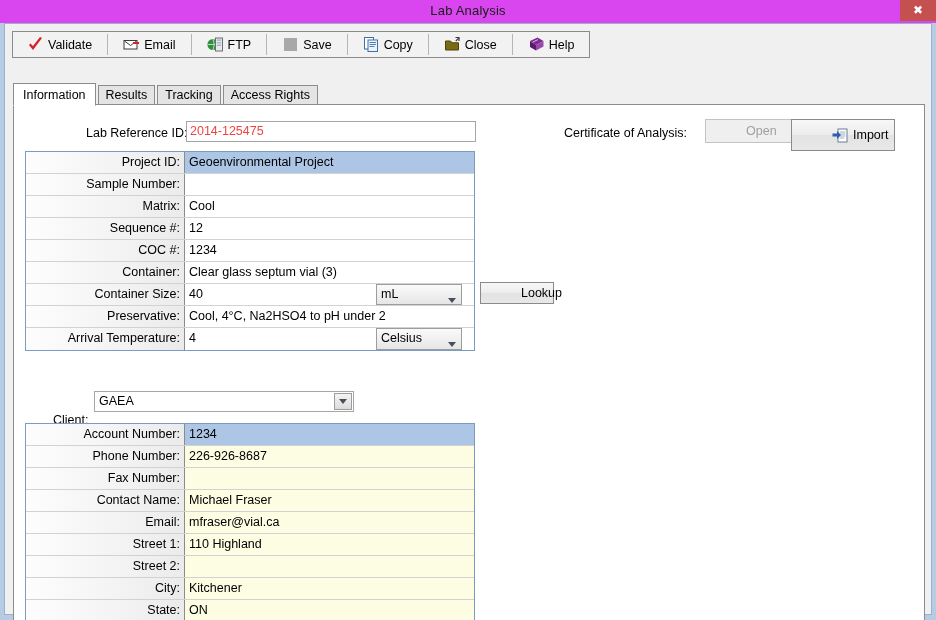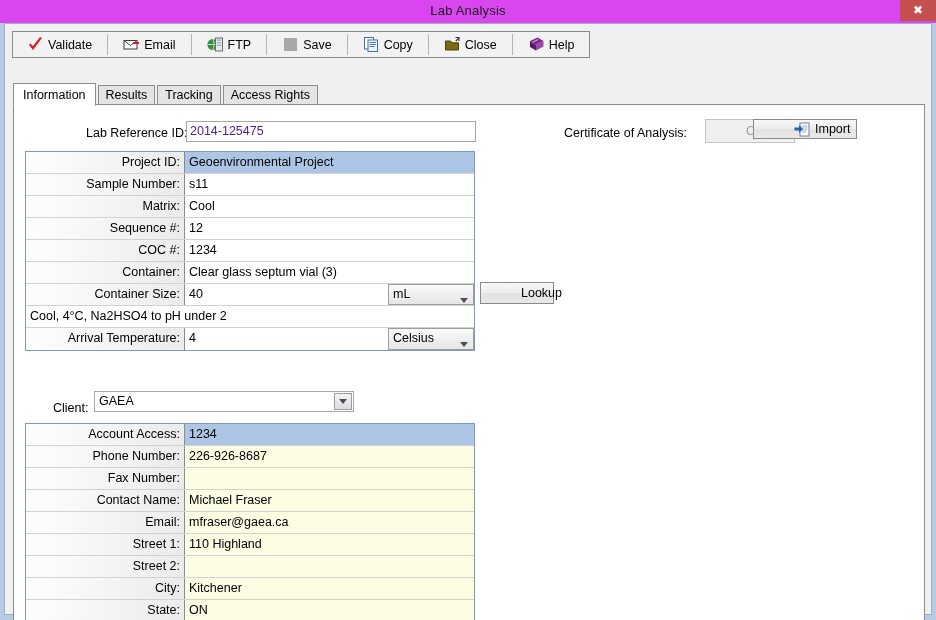--- a/index.html
+++ b/index.html
@@ -139,21 +139,21 @@
     color: #000;
     white-space: nowrap;
   }
   .txtbox {
     position: absolute;
     box-sizing: border-box;
     background: #ffffff;
     border: 1px solid #a6a6a6;
     font-size: 12.5px;
     padding: 2px 3px 0 3px;
-    color: #4c1d95;
+    color: #ef4444;
     overflow: hidden;
     white-space: nowrap;
   }
   .btn {
     position: absolute;
     box-sizing: border-box;
     background: linear-gradient(to bottom, #f7f7f7 0%, #ededed 48%, #e3e3e3 52%, #e8e8e8 100%);
     border: 1px solid #8a8a8a;
     font-size: 12.5px;
     text-align: center;
@@ -224,21 +224,21 @@
     text-align: right;
     padding: 3px 4px 0 0;
     font-size: 12.5px;
     color: #000;
     white-space: nowrap;
     overflow: hidden;
   }
   .pval {
     flex: 1 1 auto;
     box-sizing: border-box;
-    padding: 3px 0 0 4px;
+    padding: 3px 12px 0 4px;
     font-size: 12.5px;
     white-space: nowrap;
     overflow: hidden;
     background: #ffffff;
     display: flex;
     align-items: flex-start;
   }
   .pval .vtext { flex: 1 1 auto; overflow: hidden; white-space: nowrap; }
   .prow.selected .pval { background: #adc6e5; }
   .pval.yellow { background: #fdfde3; }
@@ -377,41 +377,38 @@
 
     <div id="tabpage">
 
       <div class="lbl" style="left:72px; top:21px;">Lab Reference ID:</div>
       <div class="txtbox" style="left:172px; top:16px; width:290px; height:21px;">2014-125475</div>
 
       <div class="lbl" style="left:550px; top:21px;">Certificate of Analysis:</div>
       <div class="btn disabled" style="left:691px; top:14px; width:90px; height:24px;">
         <span>Open</span>
       </div>
-      <div class="btn" style="left:739px; top:14px; width:104px; height:20px;">
+      <div class="btn" style="left:777px; top:14px; width:104px; height:32px;">
         <svg width="16" height="15" viewBox="0 0 16 15">
           <rect x="6" y="1" width="9" height="13" fill="#ffffff" stroke="#6b7f95" stroke-width="1"></rect>
           <path d="M7.6 4 H13.4 M7.6 6 H13.4 M7.6 8 H13.4 M7.6 10 H12" stroke="#8fa4bb" stroke-width="0.9"></path>
           <path d="M0.5 5.5 H5 V3 L9 7 L5 11 V8.5 H0.5 Z" fill="#2b5fb0"></path>
         </svg>
         <span>Import</span>
       </div>
 
       <div class="pgrid" id="sample-grid" style="left:11px; top:46px; width:450px;">
           <div class="prow selected">
             <div class="pname">Project ID:</div>
             <div class="pval">
               <span class="vtext">Geoenvironmental Project</span>
             </div>
           </div>
           <div class="prow">
             <div class="pname">Sample Number:</div>
-            <div class="pval">
-              <span class="vtext">s11</span>
-            </div>
           </div>
           <div class="prow">
             <div class="pname">Matrix:</div>
             <div class="pval">
               <span class="vtext">Cool</span>
             </div>
           </div>
           <div class="prow">
             <div class="pname">Sequence #:</div>
             <div class="pval">
@@ -434,51 +431,52 @@
             <div class="pname">Container Size:</div>
             <div class="pval">
               <span class="vtext">40</span>
               <span class="incombo">
                 <span class="v">mL</span>
                 <span class="a"><span class="chev" style="display:inline-block"></span></span>
               </span>
             </div>
           </div>
           <div class="prow">
+            <div class="pname">Preservative:</div>
             <div class="pval">
               <span class="vtext">Cool, 4°C, Na2HSO4 to pH under 2</span>
             </div>
           </div>
           <div class="prow">
             <div class="pname">Arrival Temperature:</div>
             <div class="pval">
               <span class="vtext">4</span>
               <span class="incombo">
                 <span class="v">Celsius</span>
                 <span class="a"><span class="chev" style="display:inline-block"></span></span>
               </span>
             </div>
           </div>
         </div>
 
       <div class="btn" style="left:466px; top:177px; width:74px; height:22px;">
         <span>Lookup</span>
       </div>
 
-      <div class="lbl" style="left:39px; top:296px;">Client:</div>
+      <div class="lbl" style="left:39px; top:308px;">Client:</div>
       <div class="combo" style="left:80px; top:286px; width:260px; height:21px;">
         <span class="val">GAEA</span>
         <span class="arrowbox">
           <span class="chev"></span>
         </span>
       </div>
 
       <div class="pgrid" id="client-grid" style="left:11px; top:318px; width:450px;">
           <div class="prow selected">
-            <div class="pname">Account Access:</div>
+            <div class="pname">Account Number:</div>
             <div class="pval">
               <span class="vtext">1234</span>
             </div>
           </div>
           <div class="prow">
             <div class="pname">Phone Number:</div>
             <div class="pval yellow">
               <span class="vtext">226-926-8687</span>
             </div>
           </div>
@@ -490,21 +488,21 @@
           </div>
           <div class="prow">
             <div class="pname">Contact Name:</div>
             <div class="pval yellow">
               <span class="vtext">Michael Fraser</span>
             </div>
           </div>
           <div class="prow">
             <div class="pname">Email:</div>
             <div class="pval yellow">
-              <span class="vtext">mfraser@gaea.ca</span>
+              <span class="vtext">mfraser@vial.ca</span>
             </div>
           </div>
           <div class="prow">
             <div class="pname">Street 1:</div>
             <div class="pval yellow">
               <span class="vtext">110 Highland</span>
             </div>
           </div>
           <div class="prow">
             <div class="pname">Street 2:</div>

